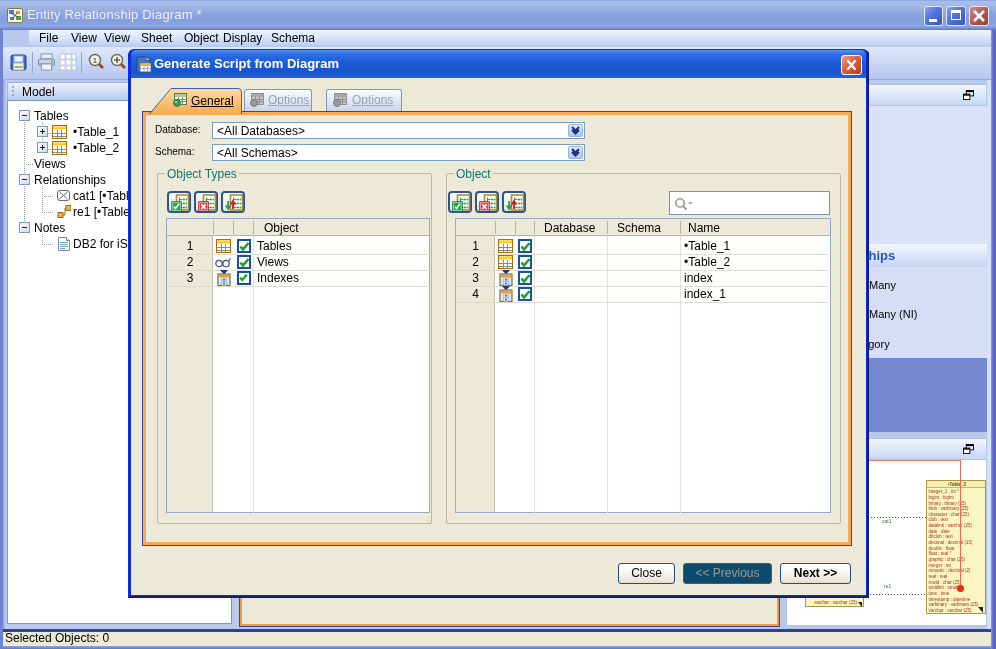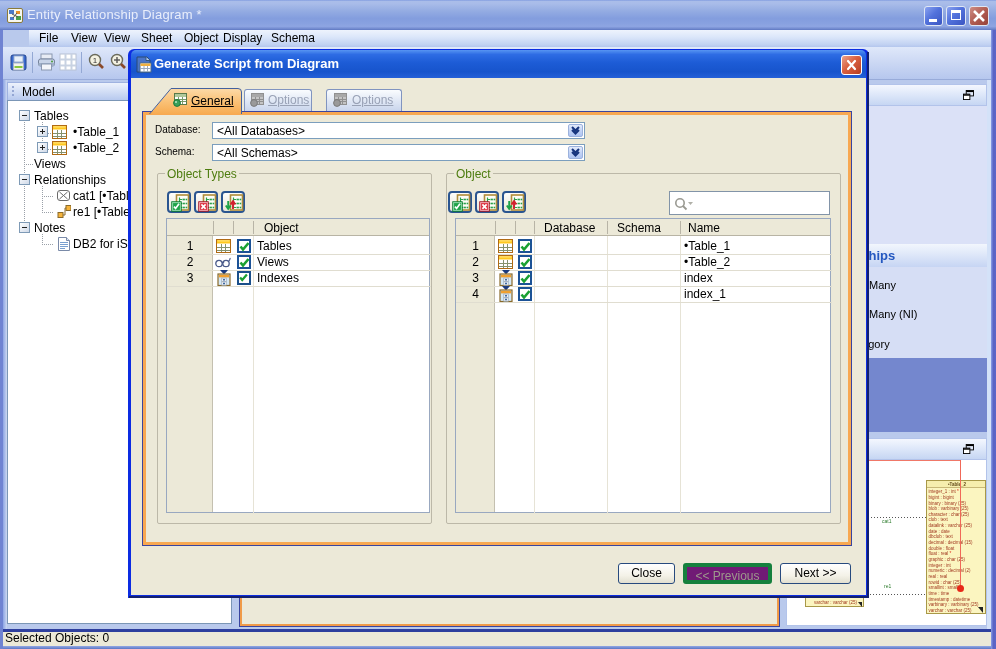--- a/index.html
+++ b/index.html
@@ -81,21 +81,21 @@
 .tab-label { position:absolute; font-size:12px;text-decoration:underline; }
 
 
 .dlg-label { position:absolute; font-size:10px; color:#000; z-index:53; }
 .combo { position:absolute; width:373px; height:17px; background:#fff; border:1px solid #7b9ebd; z-index:53; font-size:12px; padding:1px 0 0 4px; }
 .combo-btn { position:absolute; right:1px; top:1px; width:15px; height:13px; border-radius:2px;
   background:linear-gradient(180deg,#e3ebfb 0%,#c5d5f6 50%,#aec4f2 100%); border:1px solid #9cb2dd; }
 
 
 .groupbox { position:absolute; border:1px solid #bcb8a8; border-radius:2px; z-index:52; }
-.gb-label { position:absolute; font-size:12px; color:#4d7c0f; background:#ece9d8; padding:0 2px; z-index:53; }
+.gb-label { position:absolute; font-size:12px; color:#0f766e; background:#ece9d8; padding:0 2px; z-index:53; }
 
 
 .tbtn { position:absolute; width:24px; height:22px; border:2px solid #2a5590; border-radius:4px;
   background:linear-gradient(180deg,#fefefb,#eae6d8); z-index:53; }
 
 
 .dtable { position:absolute; background:#fff; border:1px solid #99a8c0; z-index:53; }
 .dt-headrow { position:absolute; left:0; top:0; right:0; height:17px; background:#ece9d8; border-bottom:1px solid #b8b4a4; }
 .dt-numcol { position:absolute; left:0; top:17px; bottom:0; background:#ece9d8; border-right:1px solid #c4c0b0; }
 .hsep { position:absolute; width:1px; top:2px; height:13px; background:#b8b4a6; }
@@ -108,21 +108,21 @@
 .checkbox svg { position:absolute; left:0; top:0; }
 .rowicon { position:absolute; z-index:54; }
 
 
 #searchbox { left:669px; top:191px; width:161px; height:24px; background:#fff; border:1px solid #8294a8; z-index:53; }
 
 
 .pushbtn { position:absolute; height:21px; border:1px solid #274a7e; border-radius:3px; z-index:53;
   background:linear-gradient(180deg,#ffffff 0%,#f4f2e8 60%,#e2dfd0 100%);
   font-size:12px; color:#000; text-align:center; line-height:19px; }
-#btn-prev { border:4px solid #15803d; background:#701a75; color:#9d988c; }
+#btn-prev { border:1px solid #15803d; background:#0c4a6e; color:#9d988c; }
 
 .tree-label { position:absolute; font-size:12px; color:#000; white-space:nowrap; }
 .expbox { position:absolute; width:11px; height:11px; border:1px solid #7e9ab6;
   background:linear-gradient(135deg,#ffffff,#cfd9e8); z-index:5; }
 .expbox .h { position:absolute; left:2px; top:4px; width:5px; height:1px; background:#222; }
 .expbox .v { position:absolute; left:4px; top:2px; width:1px; height:5px; background:#222; }
 .dotline-v { position:absolute; width:1px; background-image:linear-gradient(180deg,#9aa0a8 50%,transparent 50%); background-size:1px 2px; }
 .dotline-h { position:absolute; height:1px; background-image:linear-gradient(90deg,#9aa0a8 50%,transparent 50%); background-size:2px 1px; }
 .treeicon { position:absolute; z-index:4; }
 .grip { position:absolute; width:2px; height:2px; background:#8296c8; border-radius:1px; }
@@ -701,13 +701,13 @@
       </svg>
     </div>
   <div class="celltxt" style="left:228px;top:20px;">•Table_1</div>
   <div class="celltxt" style="left:228px;top:36px;">•Table_2</div>
   <div class="celltxt" style="left:228px;top:52px;">index</div>
   <div class="celltxt" style="left:228px;top:68px;">index_1</div>
 </div>
 
 <div class="pushbtn" style="left:618px;top:563px;width:57px;">Close</div>
 <div class="pushbtn" id="btn-prev" style="left:683px;top:563px;width:89px;">&lt;&lt; Previous</div>
-<div class="pushbtn" style="left:780px;top:563px;width:71px;">Next &gt;&gt;</div>
+<div class="pushbtn" style="left:780px;top:563px;width:71px;font-weight:bold;">Next &gt;&gt;</div>
 
 </body></html>

